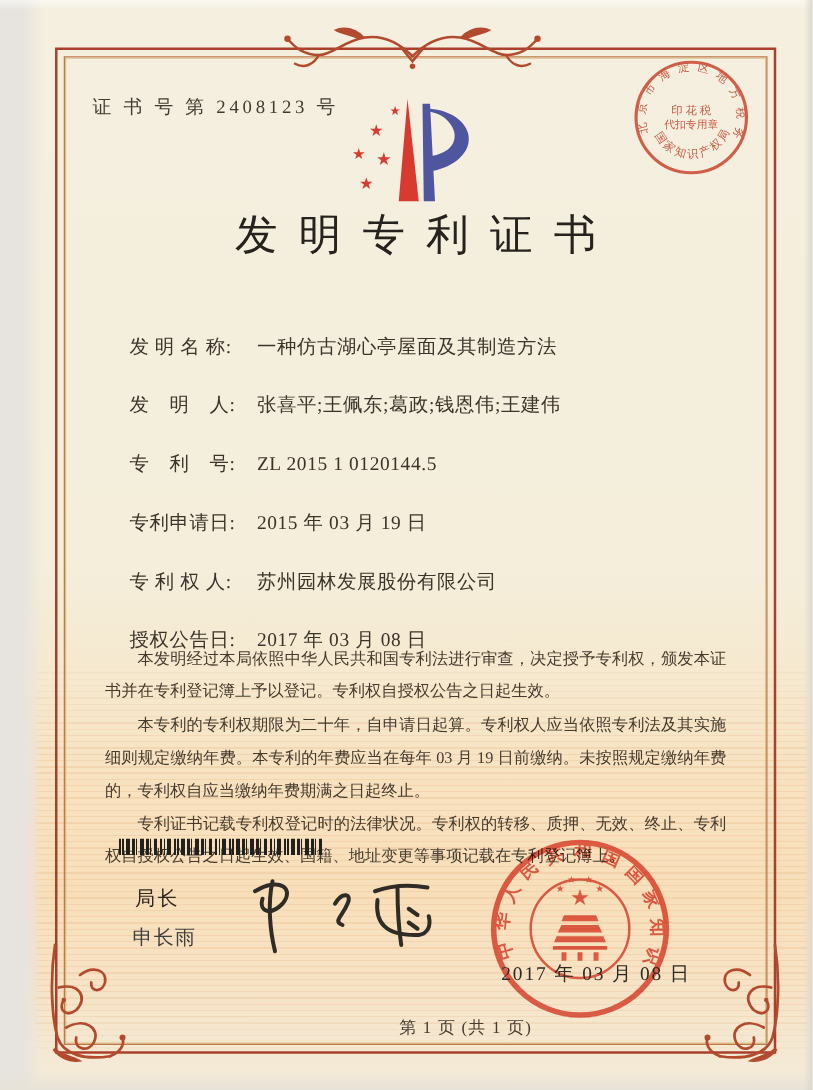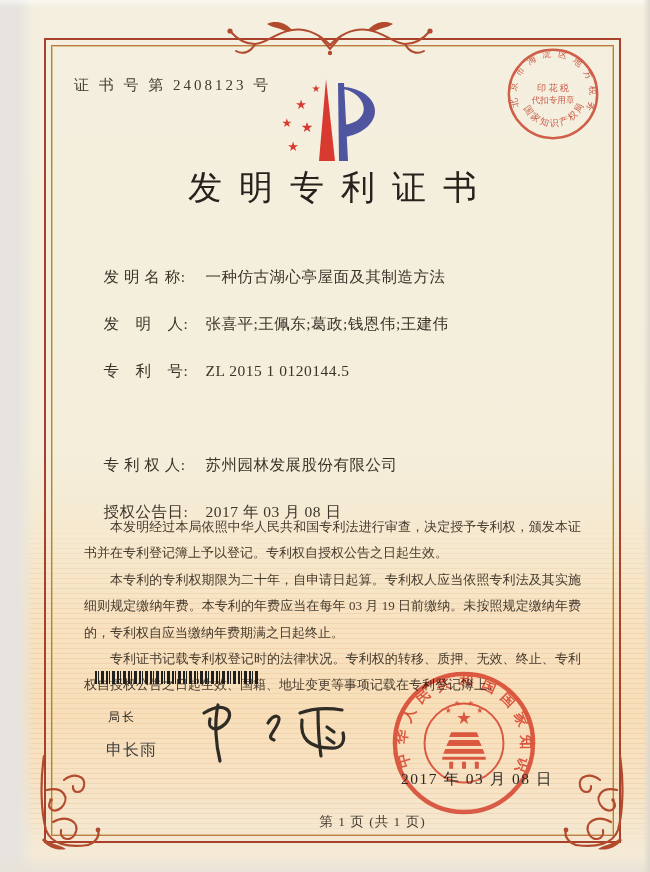--- a/index.html
+++ b/index.html
@@ -38,21 +38,21 @@
   .row .lbl{display:inline-block;min-width:102px;letter-spacing:.5px;}
   .row .val{letter-spacing:.5px;margin-top:28px;}
   
   .bodytext{position:absolute;left:84px;top:514px;width:497px;font-size:13px;
     line-height:26.4px;color:#453a2d;text-align:justify;}
   .bodytext p{margin:0;text-indent:2em;}
   
   .barcode{position:absolute;left:95px;top:671px;width:163px;height:13px;
     background:repeating-linear-gradient(90deg,#20201f 0 2px,rgba(0,0,0,0) 2px 3px,#20201f 3px 4px,rgba(0,0,0,0) 4px 6px,#20201f 6px 9px,rgba(0,0,0,0) 9px 11px);}
   
-  .director-label{position:absolute;left:108px;top:709px;font-size:12px;color:#2c2620;letter-spacing:2px;}
+  .director-label{position:absolute;left:108px;top:709px;font-size:16px;color:#2c2620;letter-spacing:2px;}
   .director-name{position:absolute;left:106px;top:740px;font-size:16px;color:#404040;letter-spacing:1px;}
   .signature{position:absolute;left:190px;top:693px;}
   
   .grant-seal{position:absolute;left:390px;top:669px;mix-blend-mode:multiply;}
   .seal-date{position:absolute;left:401px;top:769px;font-size:15.5px;letter-spacing:1.5px;color:#2e2a25;z-index:5;}
   .tax-stamp{position:absolute;left:505px;top:46px;mix-blend-mode:multiply;}
   .logo{position:absolute;left:278px;top:74px;}
   
   .footer{position:absolute;left:44px;top:813px;width:577px;text-align:center;
     font-size:13.5px;color:#463c30;letter-spacing:1px;padding-left:40px;}
@@ -153,20 +153,23 @@
   <div class="title">发明专利证书</div>
 
   <div class="row" style="top:249px">
     <span class="lbl">发 明 名 称:</span><span class="val">一种仿古湖心亭屋面及其制造方法</span>
   </div>
   <div class="row" style="top:296px">
     <span class="lbl">发　明　人:</span><span class="val">张喜平;王佩东;葛政;钱恩伟;王建伟</span>
   </div>
   <div class="row" style="top:343px">
     <span class="lbl">专　利　号:</span><span class="val">ZL 2015 1 0120144.5</span>
+  </div>
+  <div class="row" style="top:390px">
+    <span class="lbl">专利申请日:</span><span class="val">2015 年 03 月 19 日</span>
   </div>
   <div class="row" style="top:437px">
     <span class="lbl">专 利 权 人:</span><span class="val">苏州园林发展股份有限公司</span>
   </div>
   <div class="row" style="top:484px">
     <span class="lbl">授权公告日:</span><span class="val">2017 年 03 月 08 日</span>
   </div>
 
   <div class="bodytext">
     <p>本发明经过本局依照中华人民共和国专利法进行审查，决定授予专利权，颁发本证书并在专利登记簿上予以登记。专利权自授权公告之日起生效。</p>

